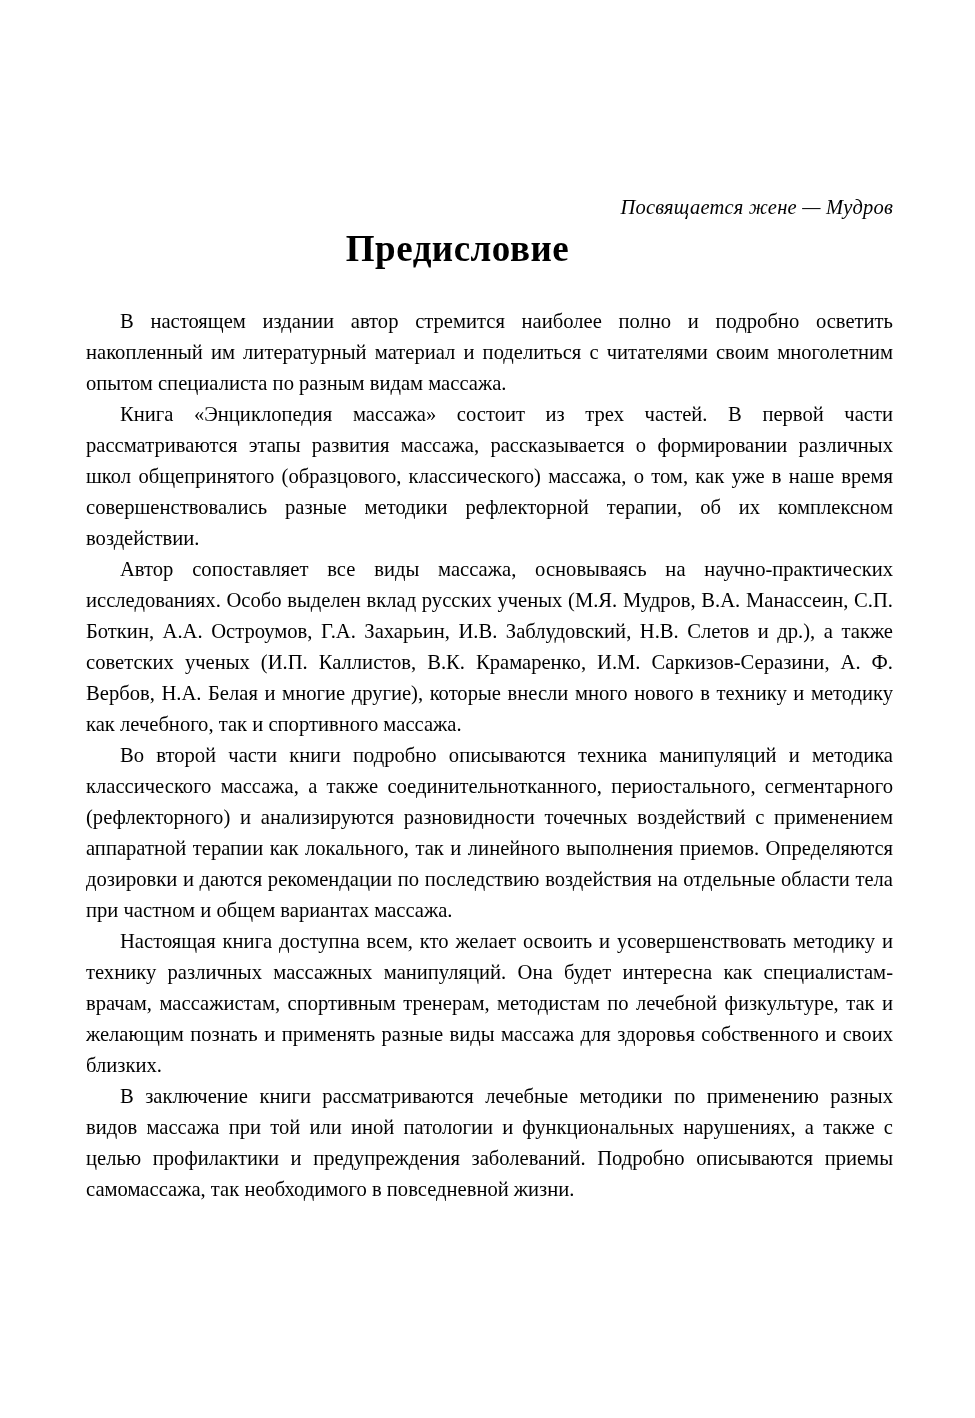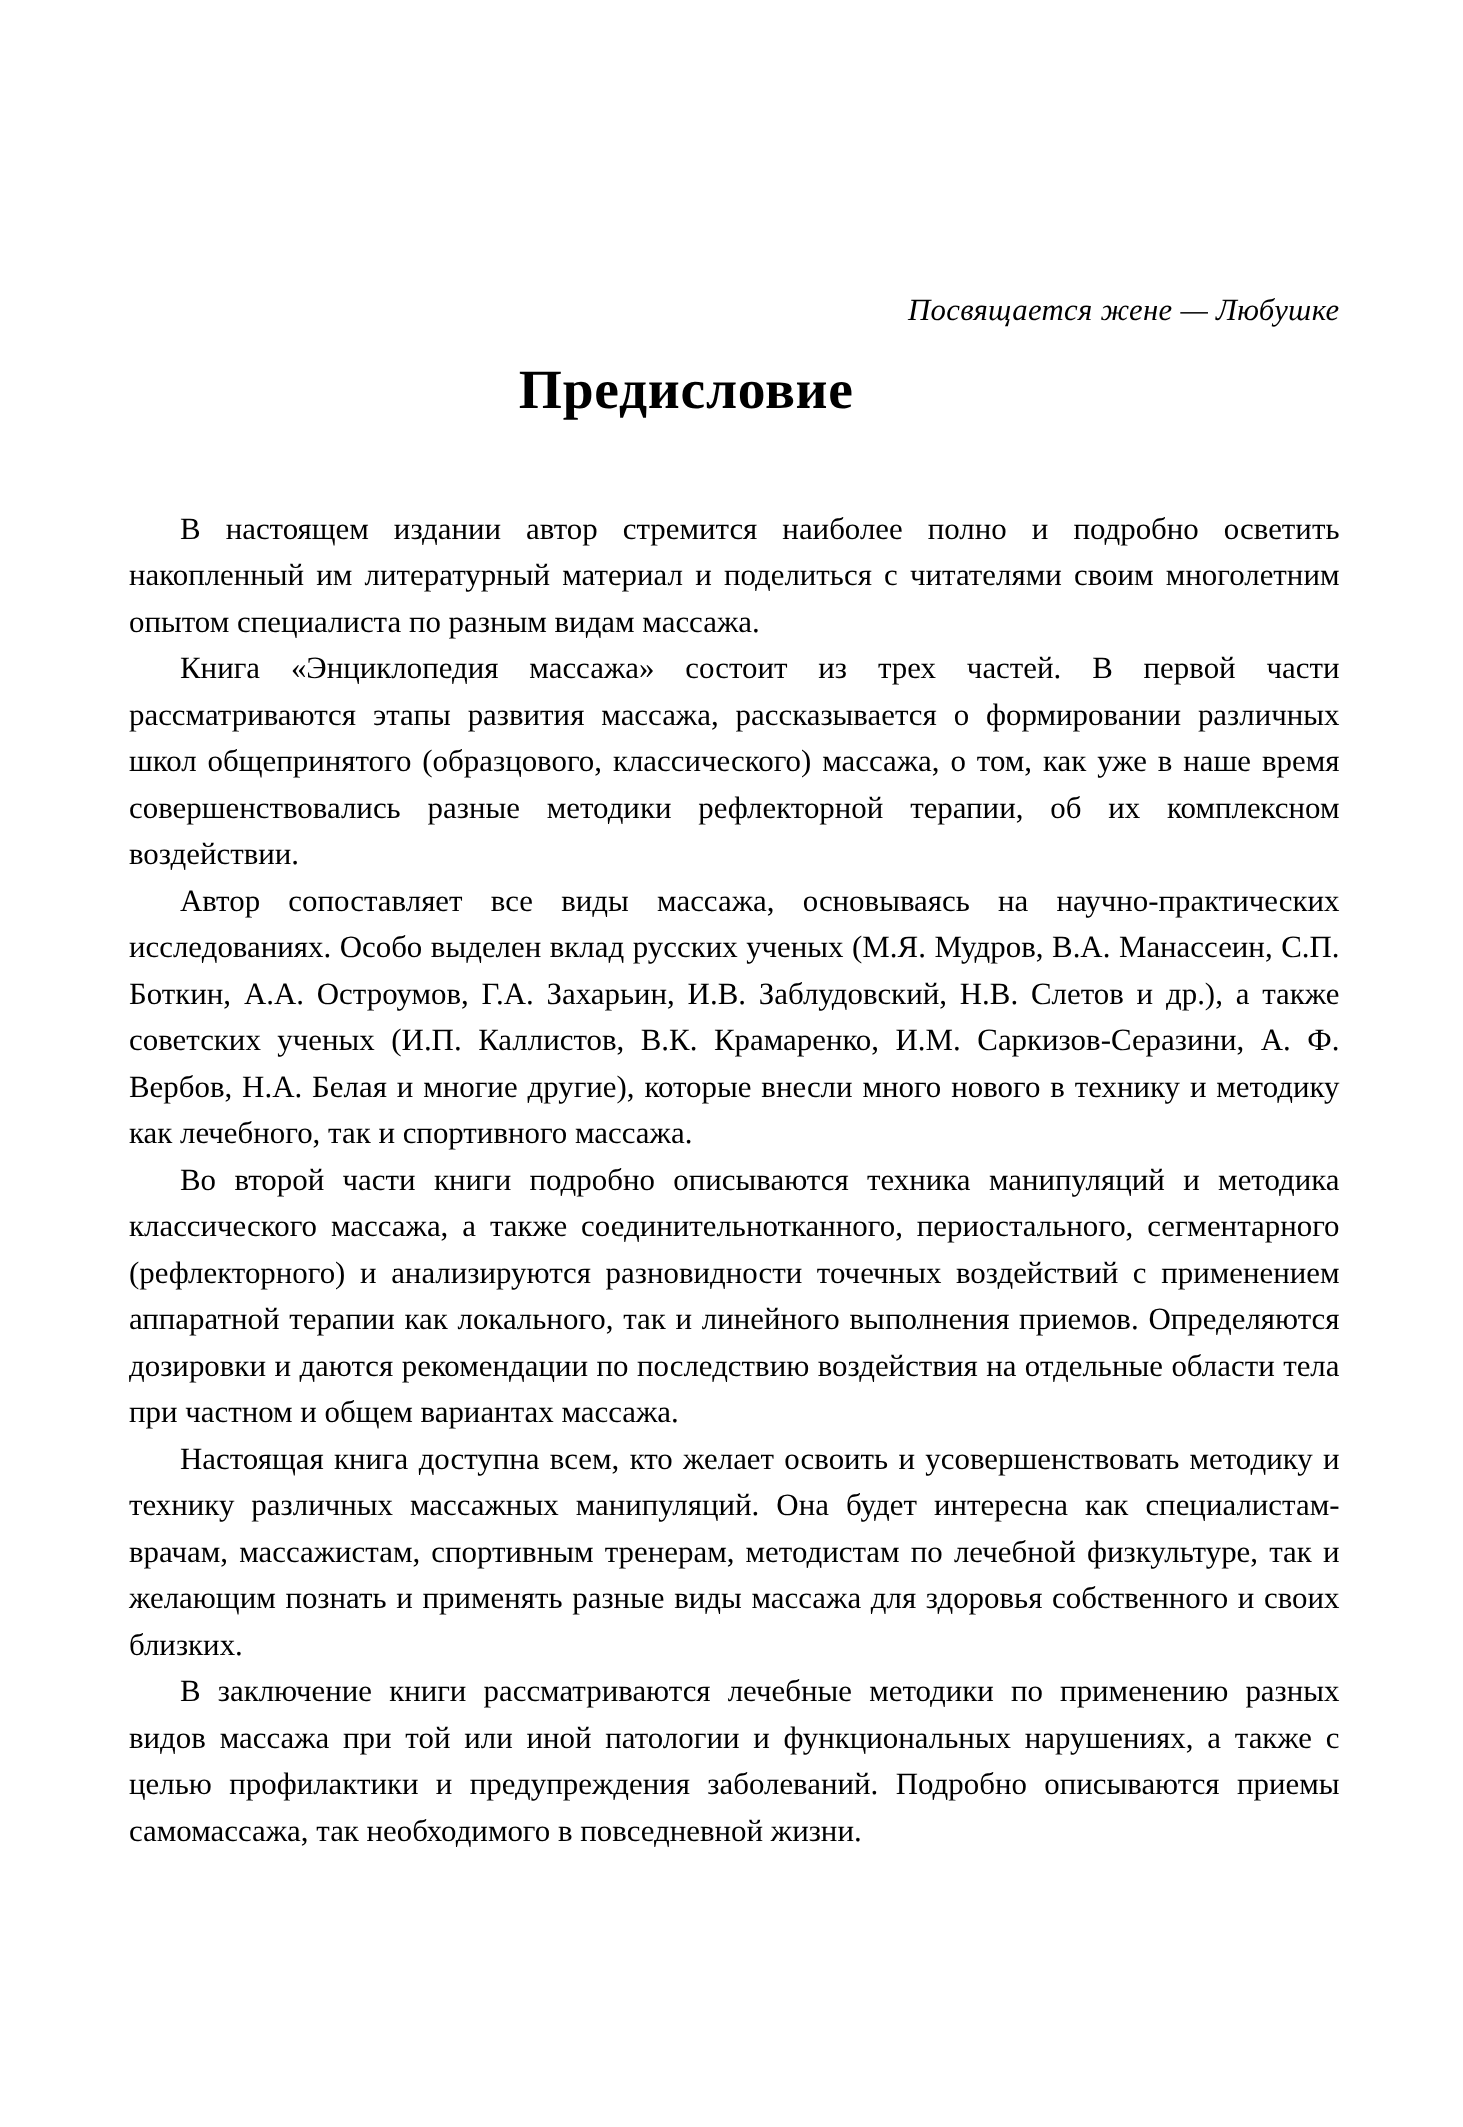--- a/index.html
+++ b/index.html
@@ -23,51 +23,51 @@
   }
   .dedication {
     margin-top: 196px;
     text-align: right;
     font-style: italic;
     font-size: 20.5px;
     letter-spacing: 0.2px;
     padding-right: 2px;
   }
   .title {
-    margin-top: 20px;
+    margin-top: 8px;
     margin-bottom: 0;
     text-align: center;
     font-size: 37px;
     font-weight: bold;
     letter-spacing: 0.5px;
     padding-right: 60px;
   }
   .body-text {
-    margin-top: 56px;
+    margin-top: 36px;
     font-size: 20.6px;
     line-height: 1.505;
     text-align: justify;
     text-justify: inter-word;
     padding-left: 6px;
     padding-right: 2px;
   }
   .body-text p {
     margin: 0;
     text-indent: 34px;
   }
   .body-text p:last-child {
     text-align: justify;
   }
 </style>
 </head>
 <body>
 
 <div class="page">
 
-  <div class="dedication">Посвящается жене — Любушке</div>
+  <div class="dedication">Посвящается жене — Мудров</div>
 
   <h1 class="title">Предисловие</h1>
 
   <div class="body-text">
     <p>В настоящем издании автор стремится наиболее полно и подробно осветить накопленный им литературный материал и поделиться с читателями своим многолетним опытом специалиста по разным видам массажа.</p>
     <p>Книга «Энциклопедия массажа» состоит из трех частей. В первой части рассматриваются этапы развития массажа, рассказывается о формировании различных школ общепринятого (образцового, классического) массажа, о том, как уже в наше время совершенствовались разные методики рефлекторной терапии, об их комплексном воздействии.</p>
     <p>Автор сопоставляет все виды массажа, основываясь на научно-практических исследованиях. Особо выделен вклад русских ученых (М.Я. Мудров, В.А. Манассеин, С.П. Боткин, А.А. Остроумов, Г.А. Захарьин, И.В. Заблудовский, Н.В. Слетов и др.), а также советских ученых (И.П. Каллистов, В.К. Крамаренко, И.М. Саркизов-Серазини, А. Ф. Вербов, Н.А. Белая и многие другие), которые внесли много нового в технику и методику как лечебного, так и спортивного массажа.</p>
     <p>Во второй части книги подробно описываются техника манипуляций и методика классического массажа, а также соединительнотканного, периостального, сегментарного (рефлекторного) и анализируются разновидности точечных воздействий с применением аппаратной терапии как локального, так и линейного выполнения приемов. Определяются дозировки и даются рекомендации по последствию воздействия на отдельные области тела при частном и общем вариантах массажа.</p>
     <p>Настоящая книга доступна всем, кто желает освоить и усовершенствовать методику и технику различных массажных манипуляций. Она будет интересна как специалистам-врачам, массажистам, спортивным тренерам, методистам по лечебной физкультуре, так и желающим познать и применять разные виды массажа для здоровья собственного и своих близких.</p>
     <p>В заключение книги рассматриваются лечебные методики по применению разных видов массажа при той или иной патологии и функциональных нарушениях, а также с целью профилактики и предупреждения заболеваний. Подробно описываются приемы самомассажа, так необходимого в повседневной жизни.</p>

